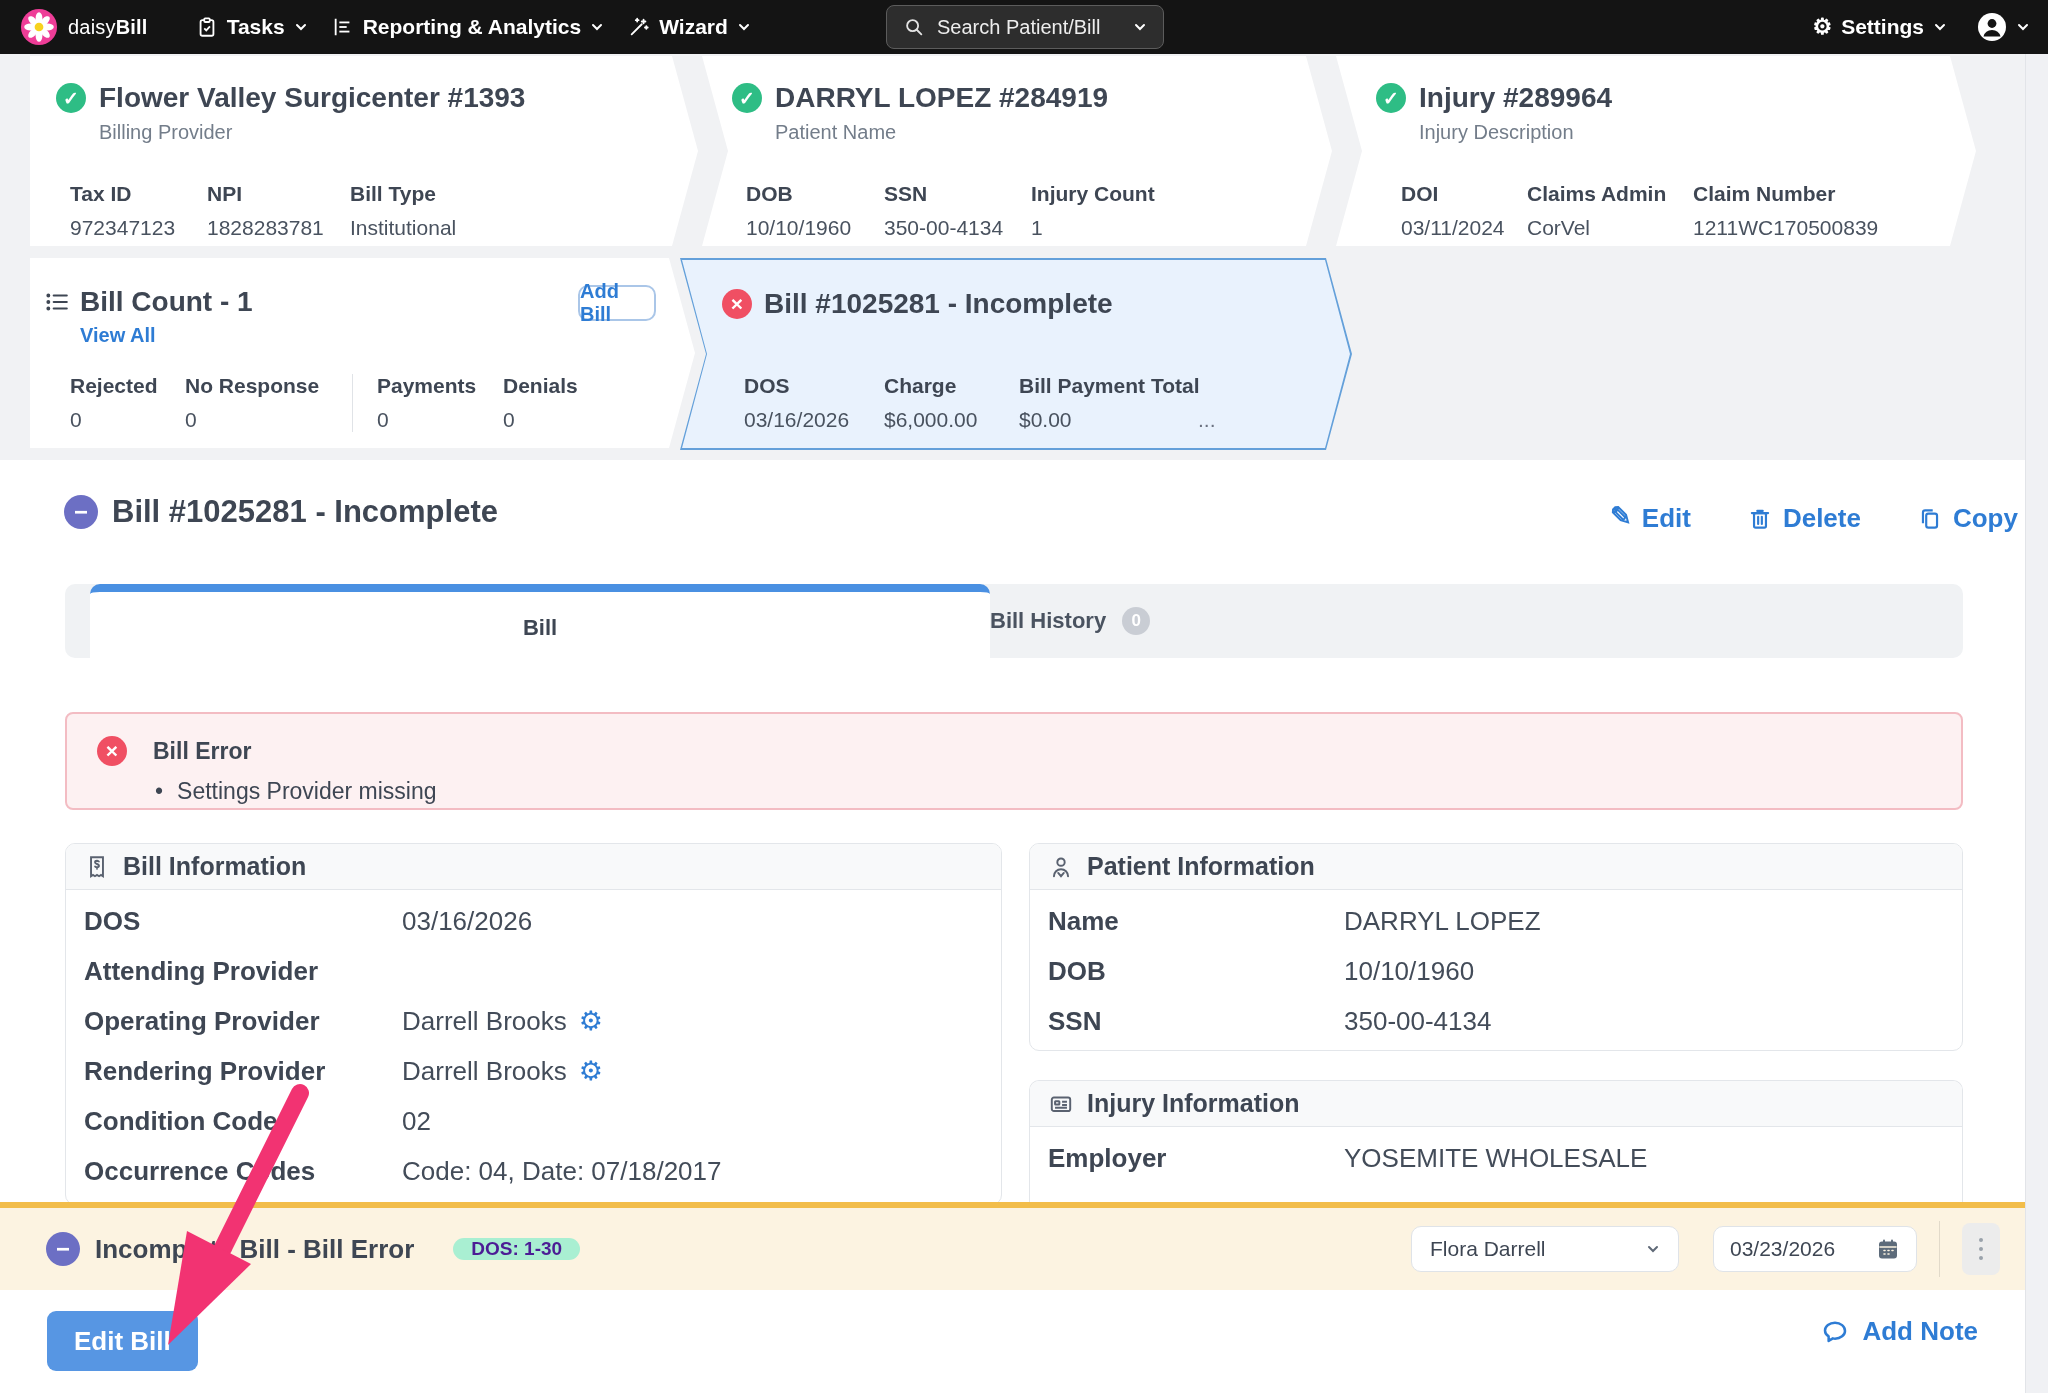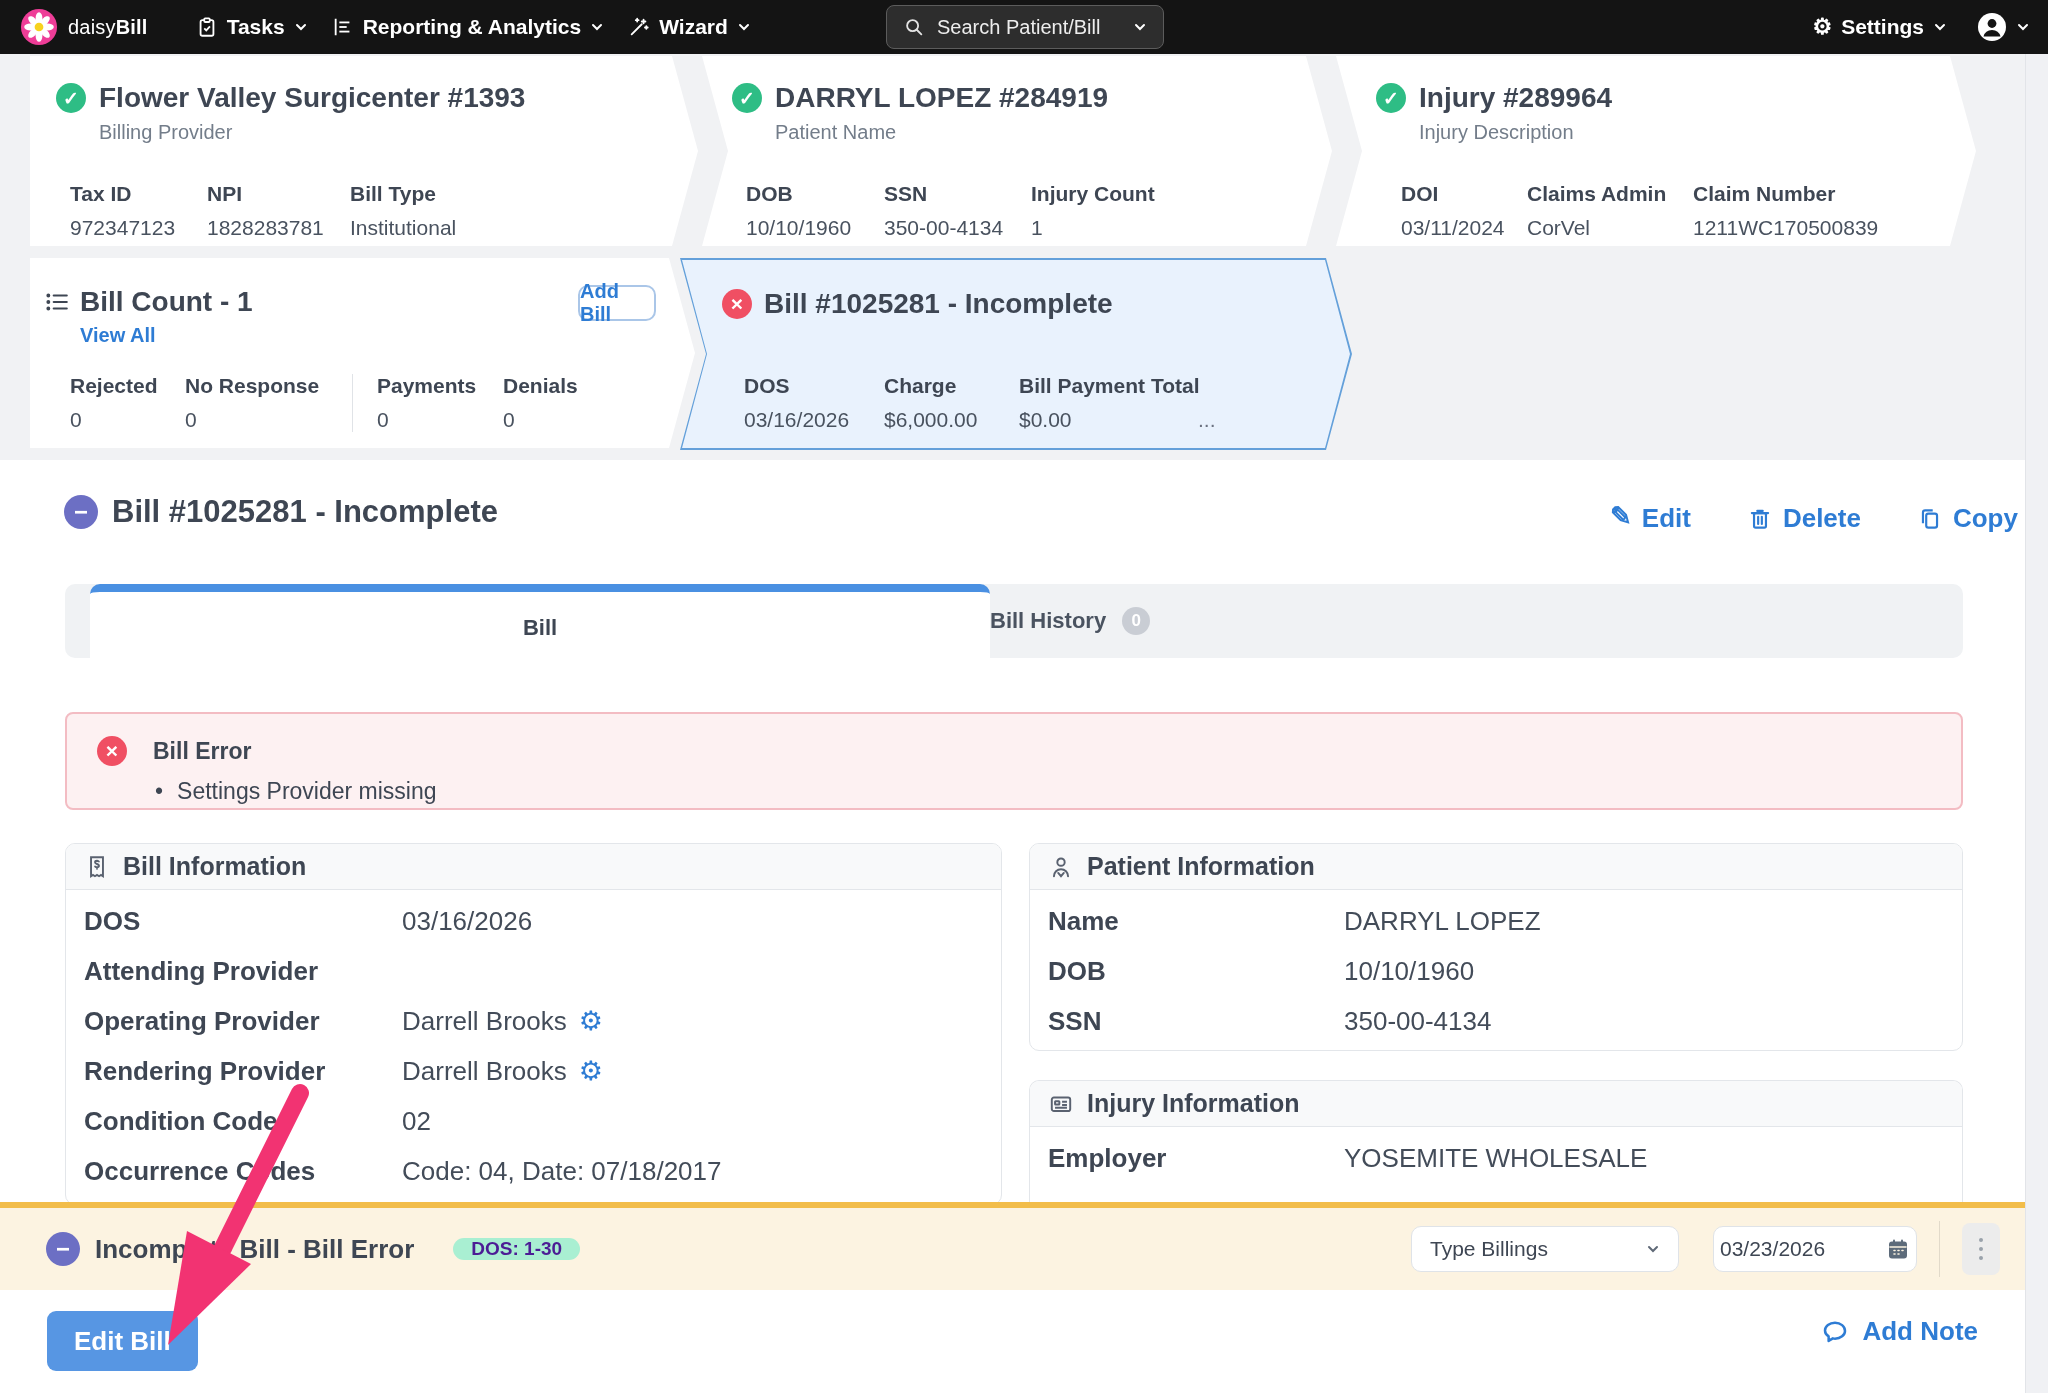--- a/index.html
+++ b/index.html
@@ -494,26 +494,26 @@
   </div>
 
   <div class="taskbar">
     <div style="display:flex; align-items:center; gap:15px; margin-left:46px;">
       <span class="circ purple">−</span>
       <span class="taskbar-title">Incomplete Bill - Bill Error</span>
       <span class="badge-mint">DOS: 1-30</span>
     </div>
     <div style="margin-left:auto; display:flex; align-items:center; margin-right:48px; gap:0;">
       <div class="tb-field" style="width:268px; padding:0 18px;">
-        <span style="flex:1;">Type Billings</span>
+        <span style="flex:1;">Flora Darrell</span>
         <svg class="chev" viewBox="0 0 14 14" fill="none" stroke="#5f6977" stroke-width="2" stroke-linecap="round">
             <path d="M3 5l4 4 4-4"></path>
           </svg>
       </div>
-      <div class="tb-field" style="width:204px; padding:0 6px; margin-left:34px;">
+      <div class="tb-field" style="width:204px; padding:0 16px; margin-left:34px;">
         <span style="flex:1;">03/23/2026</span>
         <span>
           <svg class="icon" width="24" height="24" viewBox="0 0 24 24" fill="none" stroke="#5d6b7a" stroke-width="2" stroke-linecap="round">
             <rect x="4" y="5.5" width="16" height="15" rx="2" fill="#5d6b7a"></rect>
             <path d="M8 3.5v4" stroke="#5d6b7a"></path>
               <path d="M16 3.5v4"></path>
             <path d="M4 10h16" stroke="#fcf3e1" stroke-width="1.6"></path>
             <g stroke="#fcf3e1" stroke-width="1.6">
                 <path d="M8 13.5h1"></path>
                 <path d="M12 13.5h1"></path>

